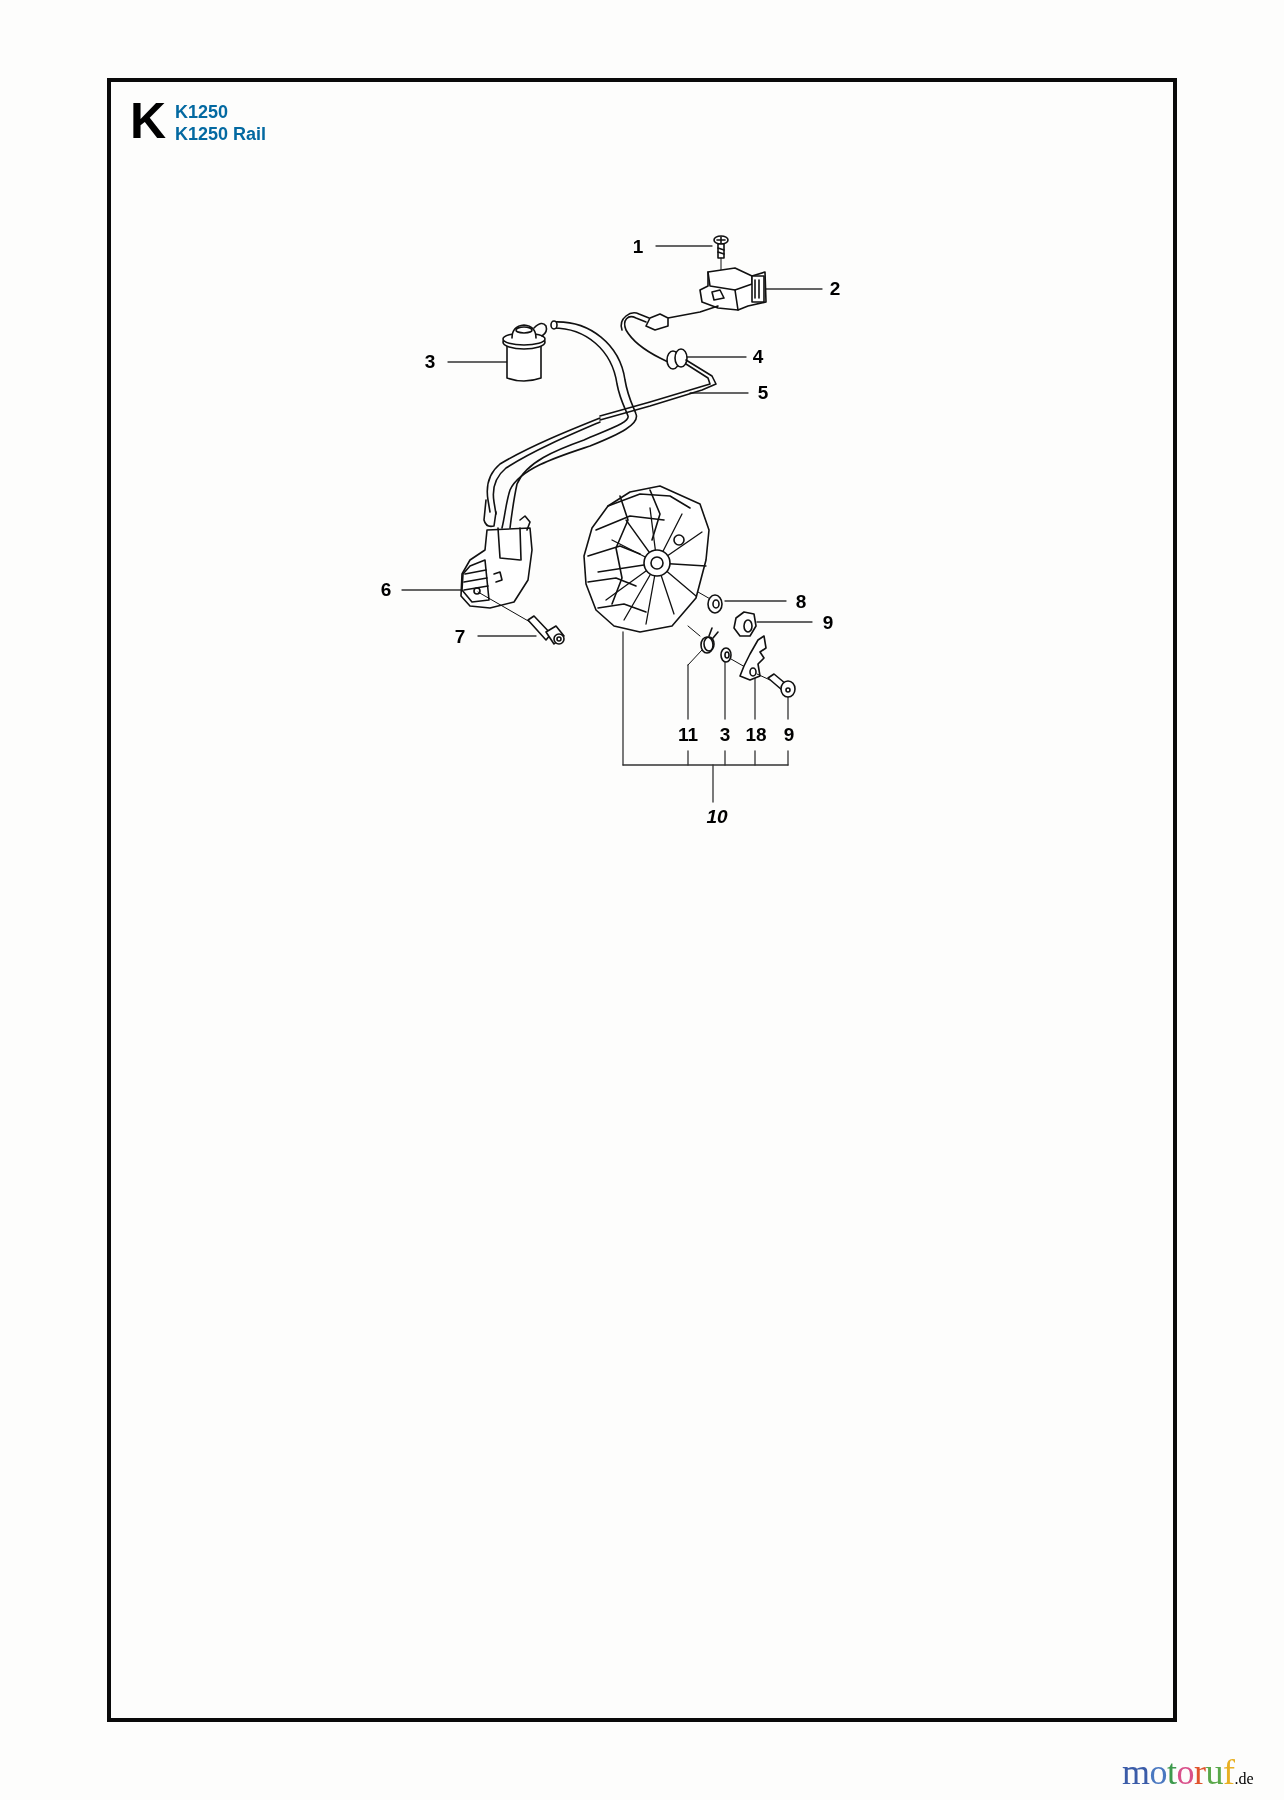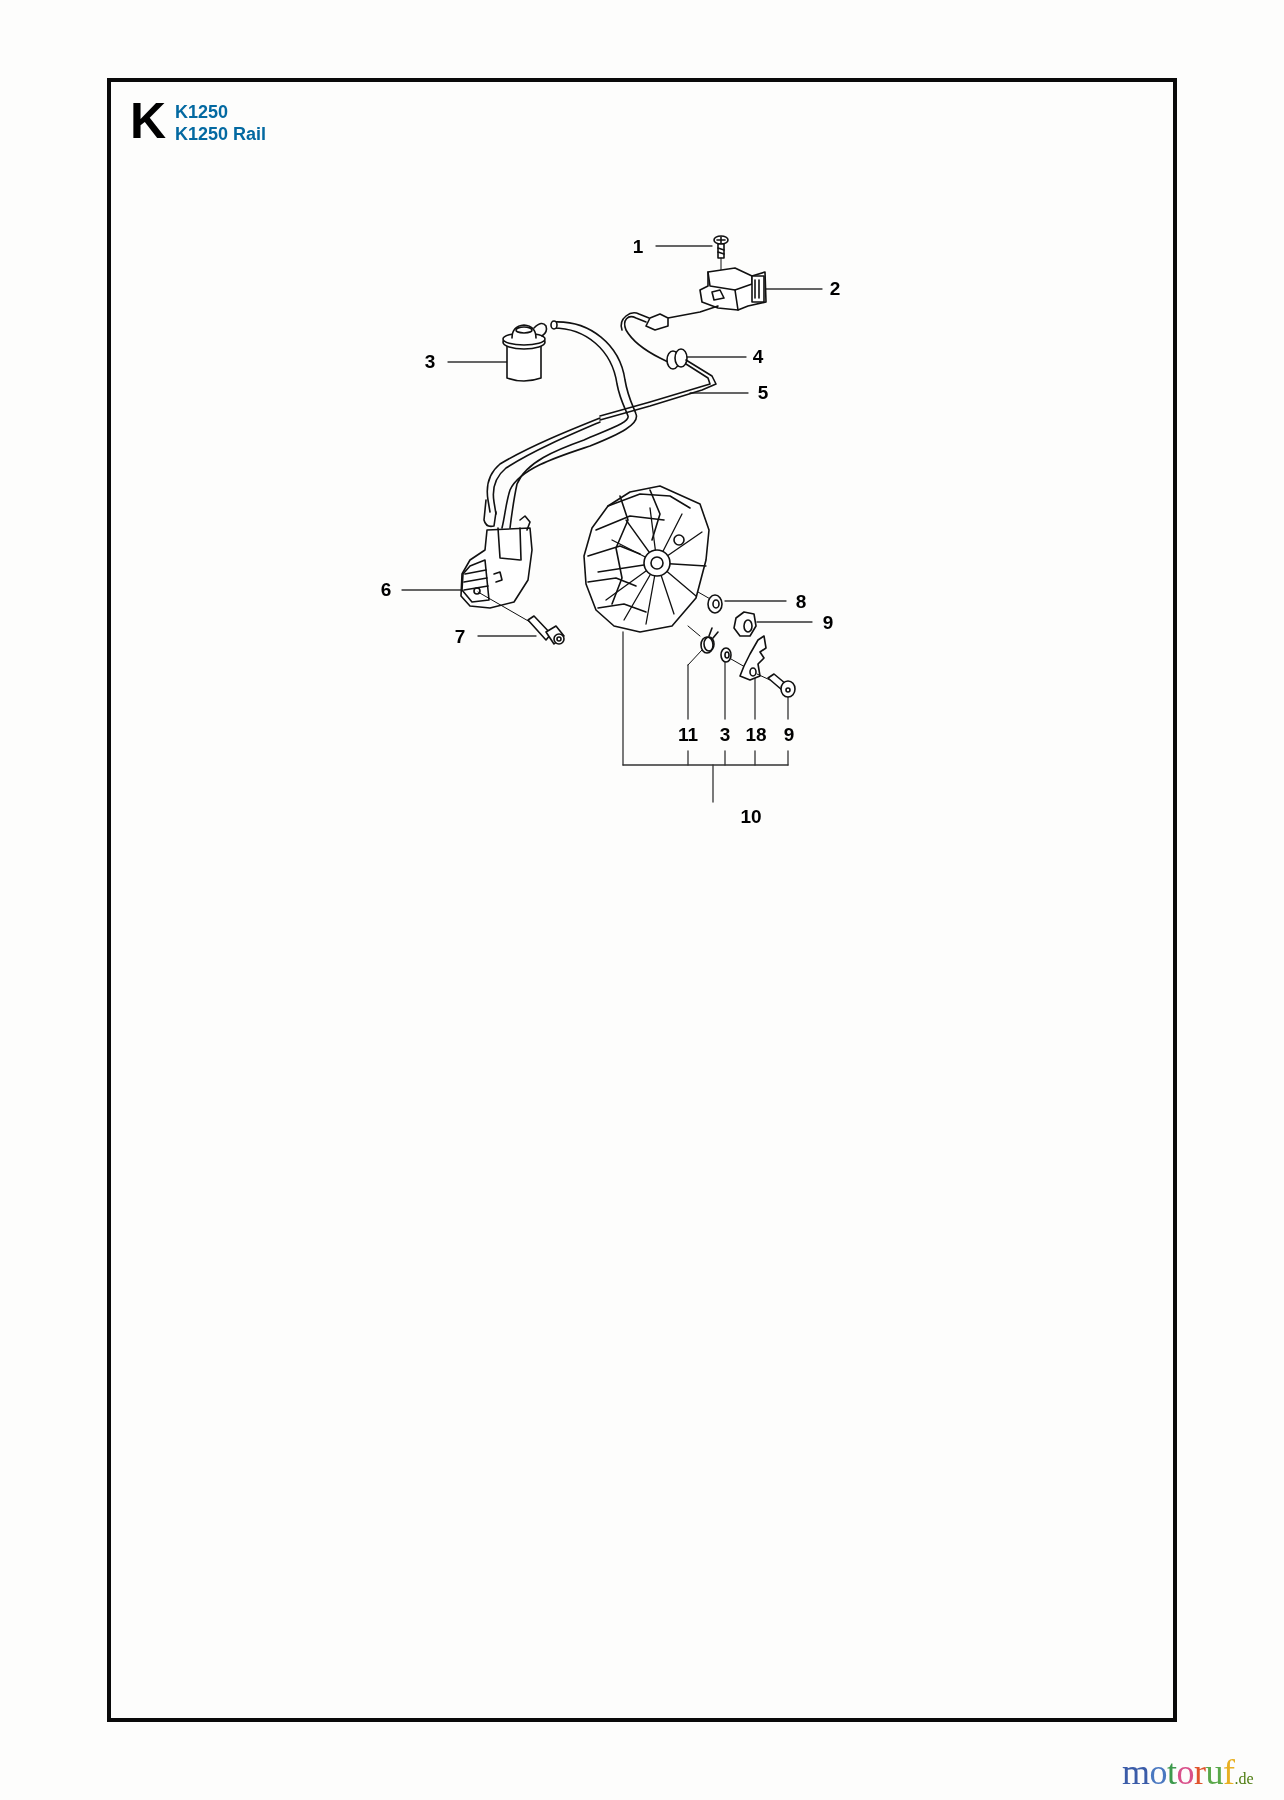--- a/index.html
+++ b/index.html
@@ -27,21 +27,21 @@
   .callout-label {
     position: absolute; font-size: 19px; font-weight: bold; color: #000;
     line-height: 20px; transform: translate(-50%, -50%); white-space: nowrap;
   }
   .watermark {
     position: absolute; left: 1122px; top: 1752px;
     font-family: "Liberation Serif", "DejaVu Serif", serif;
     font-size: 36px; line-height: 40px; letter-spacing: -0.5px;
     white-space: nowrap;
   }
-  .watermark .tld { font-size: 16px; color: #4d7c0f; letter-spacing: 0; }
+  .watermark .tld { font-size: 16px; color: #000000; letter-spacing: 0; }
 </style>
 </head>
 <body>
 
 <div class="frame"></div>
 
 <div class="section-letter">K</div>
 <div class="models">
   <div>K1250</div>
   <div>K1250 Rail</div>
@@ -212,21 +212,21 @@
 
 <div class="callout-label" style="left:638px; top:247px;">1</div>
 <div class="callout-label" style="left:835px; top:289px;">2</div>
 <div class="callout-label" style="left:430px; top:362px;">3</div>
 <div class="callout-label" style="left:758px; top:357px;">4</div>
 <div class="callout-label" style="left:763px; top:393px;">5</div>
 <div class="callout-label" style="left:386px; top:590px;">6</div>
 <div class="callout-label" style="left:460px; top:637px;">7</div>
 <div class="callout-label" style="left:801px; top:602px;">8</div>
 <div class="callout-label" style="left:828px; top:623px;">9</div>
-<div class="callout-label" style="left:751px; top:817px;">10</div>
+<div class="callout-label" style="left:717px; top:817px;font-style:italic;">10</div>
 <div class="callout-label" style="left:688px; top:735px;">11</div>
 <div class="callout-label" style="left:725px; top:735px;">3</div>
 <div class="callout-label" style="left:756px; top:735px;">18</div>
 <div class="callout-label" style="left:789px; top:735px;">9</div>
 
 <div class="watermark">
   <span style="color: rgb(59, 92, 168);">m</span><span style="color: rgb(74, 120, 192);">o</span><span style="color: rgb(61, 154, 76);">t</span><span style="color: rgb(217, 80, 138);">o</span><span style="color: rgb(224, 83, 44);">r</span><span style="color: rgb(90, 168, 74);">u</span><span style="color: rgb(232, 176, 34);">f</span><span class="tld">.de</span>
 </div>
 
 </body></html>

